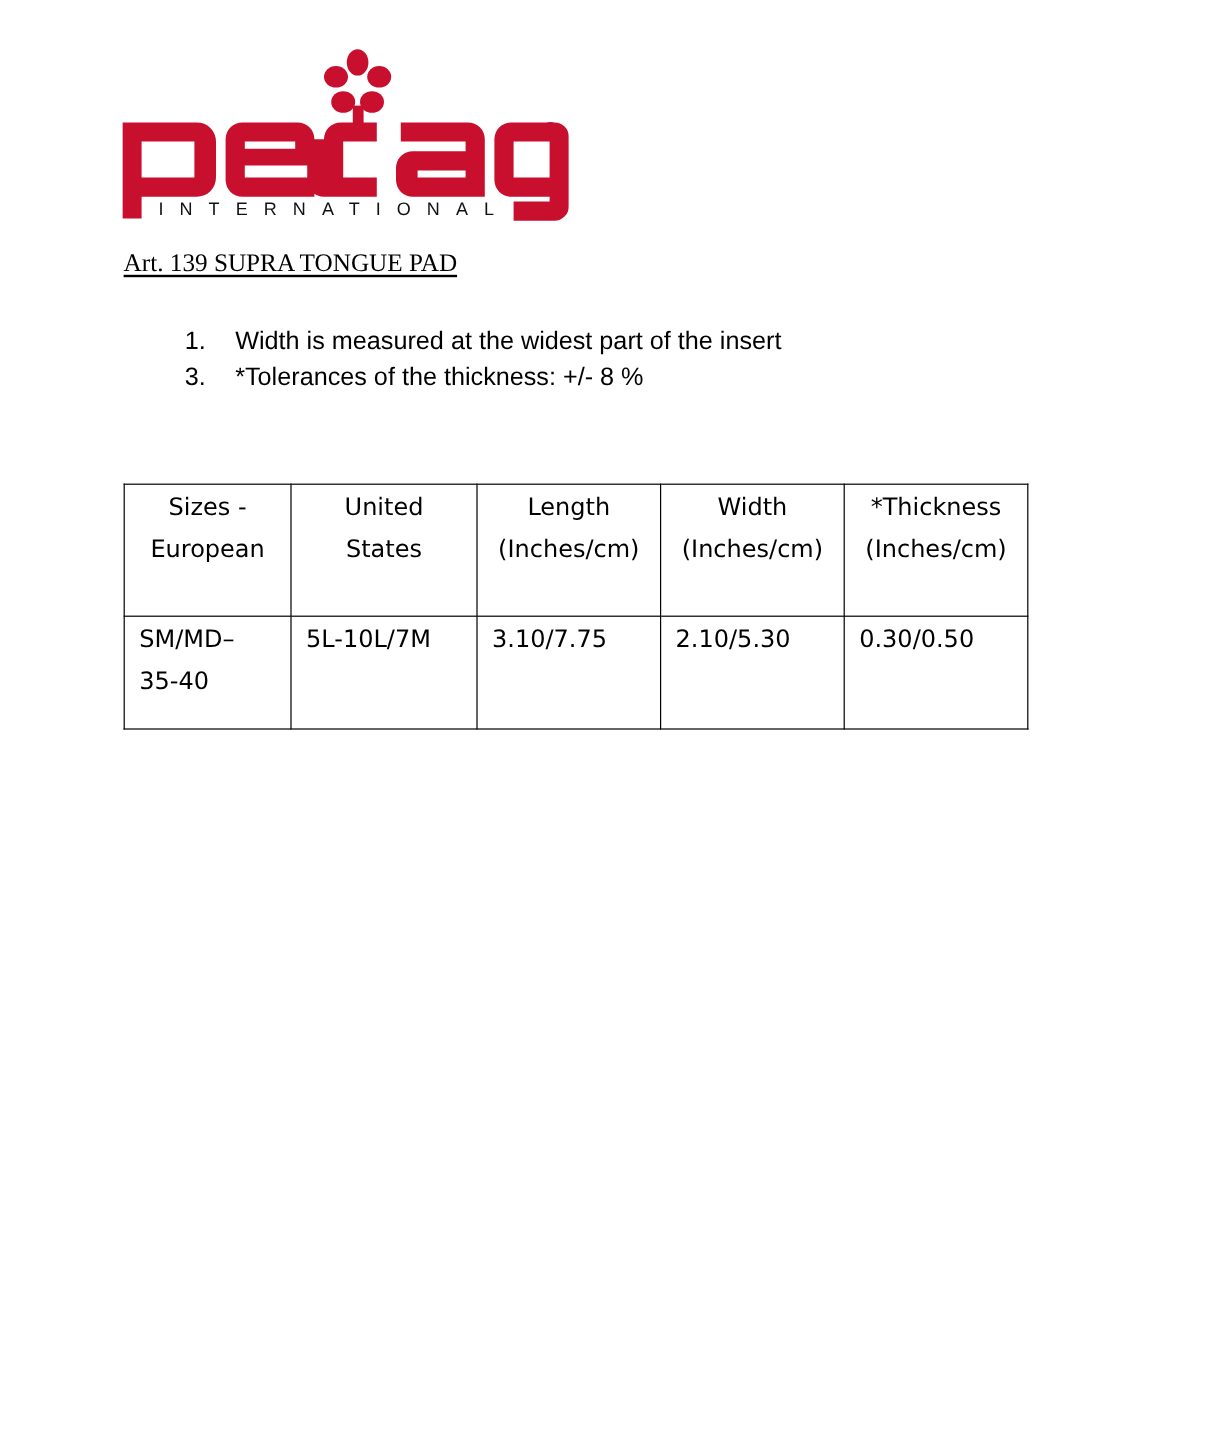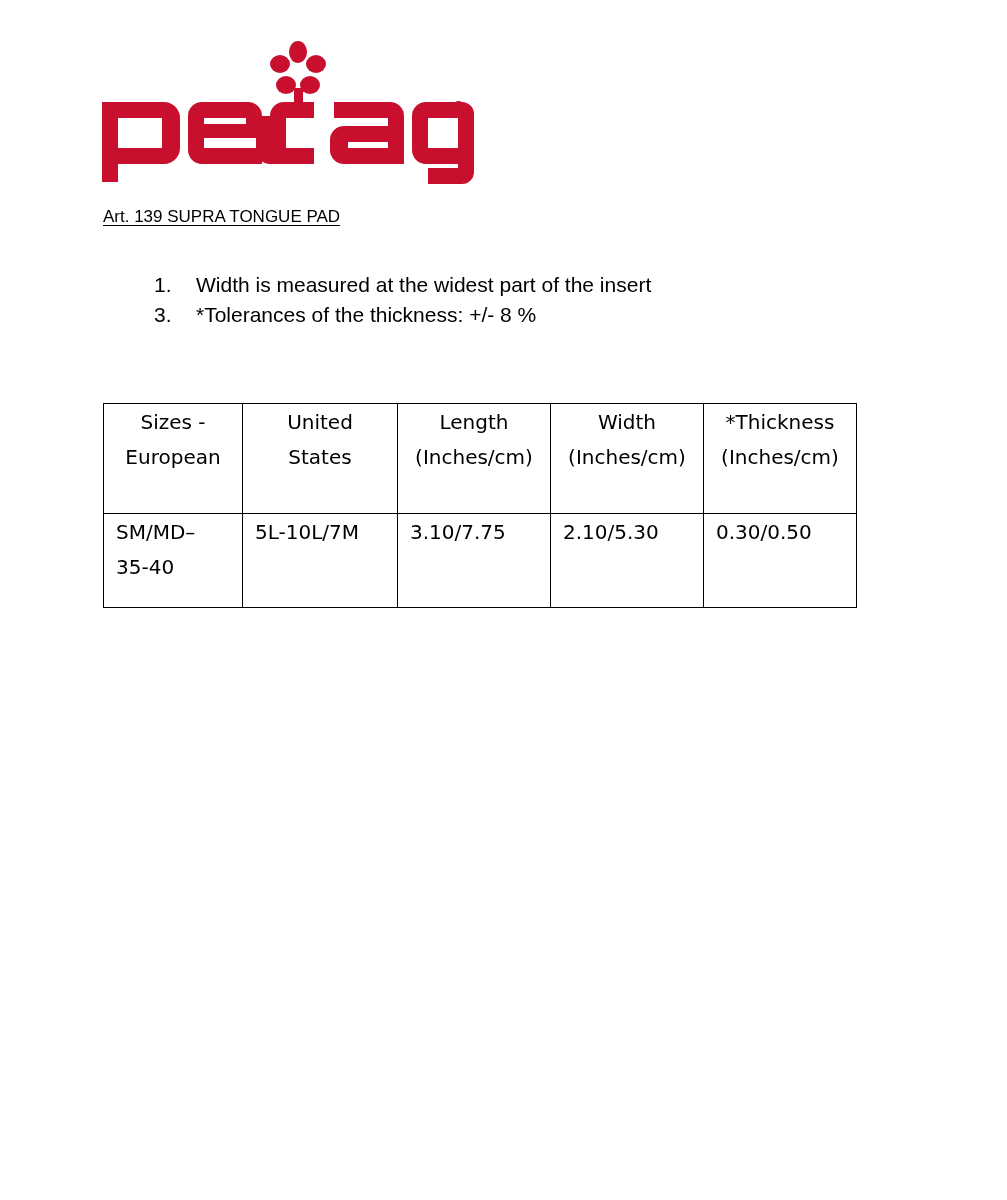--- a/index.html
+++ b/index.html
@@ -1,18 +1,18 @@
 <!DOCTYPE html>
 <html><head>
 <meta charset="utf-8">
 <style>
   html, body { margin:0; padding:0; background:#ffffff; }
   body { width:1007px; height:1200px; position:relative; overflow:hidden; font-family:"Liberation Sans", sans-serif; color:#000; }
   .logo { position:absolute; left:102px; top:40px; width:372px; height:146px; }
-  .title { position:absolute; left:103px; top:207px; font-size:17px; text-decoration:underline; text-underline-offset:3px; white-space:nowrap; font-family:Liberation Sans, sans-serif; }
+  .title { position:absolute; left:103px; top:207px; font-size:21px; text-decoration:underline; text-underline-offset:3px; white-space:nowrap; font-family:Liberation Serif, serif; }
   .notes { position:absolute; left:143px; top:259px; margin:11px; padding:0; list-style:none; font-size:21px; }
   .notes li { height:30px; line-height:30px; white-space:nowrap; }
   .notes .num { display:inline-block; width:42px; }
   table.spec { position:absolute; left:103px; top:403px; border-collapse:collapse; font-family:"DejaVu Sans", sans-serif; font-size:20px; }
   table.spec td, table.spec th { border:1px solid #000; vertical-align:top; padding:0 12px; line-height:35px; }
   table.spec th { font-weight:normal; text-align:center; height:108px; padding-top:1px; }
   table.spec td { height:92px; text-align:left; padding-top:1px; }
   .c1 { width:114px; } .c2 { width:130px; } .c3 { width:128px; } .c4 { width:128px; } .c5 { width:128px; }
   .line { display:block; }
 </style>
@@ -36,20 +36,21 @@
 
       <path d="M168 76 a14 14 0 0 1 14 -14 h20 v0 h-0 v-0 h10 v62 h-44 a14 14 0 0 1 -14 -14 v-34 z M184 78 v30 h28 v-30 z" fill-rule="evenodd"></path>
 
       <path d="M232 62 h56 a14 14 0 0 1 14 14 v48 h-60 a14 14 0 0 1 -14 -14 v-10 a14 14 0 0 1 14 -14 h44 v-8 h-54 z M246 102 v6 h40 v-6 z" fill-rule="evenodd"></path>
 
       <path d="M310 76 a14 14 0 0 1 14 -14 h36 a12 12 0 0 1 12 12 v58 a12 12 0 0 1 -12 12 h-34 v-16 h30 v-4 h-32 a14 14 0 0 1 -14 -14 z M326 78 v30 h30 v-30 z" fill-rule="evenodd"></path>
     </g>
     <circle cx="361" cy="72" r="0" fill="none"></circle>
   </svg>
   <span style="position:absolute;left:350px;top:58px;font-size:18px;color:#c8102e;">®</span>
+  <span style="position:absolute;left:30px;top:126px;font-size:15px;letter-spacing:13.4px;color:#111;font-family:'Liberation Sans',sans-serif;">INTERNATIONAL</span>
 </div>
 
 <div class="title">Art. 139 SUPRA TONGUE PAD</div>
 
 <ol class="notes">
   <li><span class="num">1.</span><span>Width is measured at the widest part of the insert</span></li>
   <li><span class="num">3.</span><span>*Tolerances of the thickness: +/- 8 %</span></li>
 </ol>
 
 <table class="spec">

